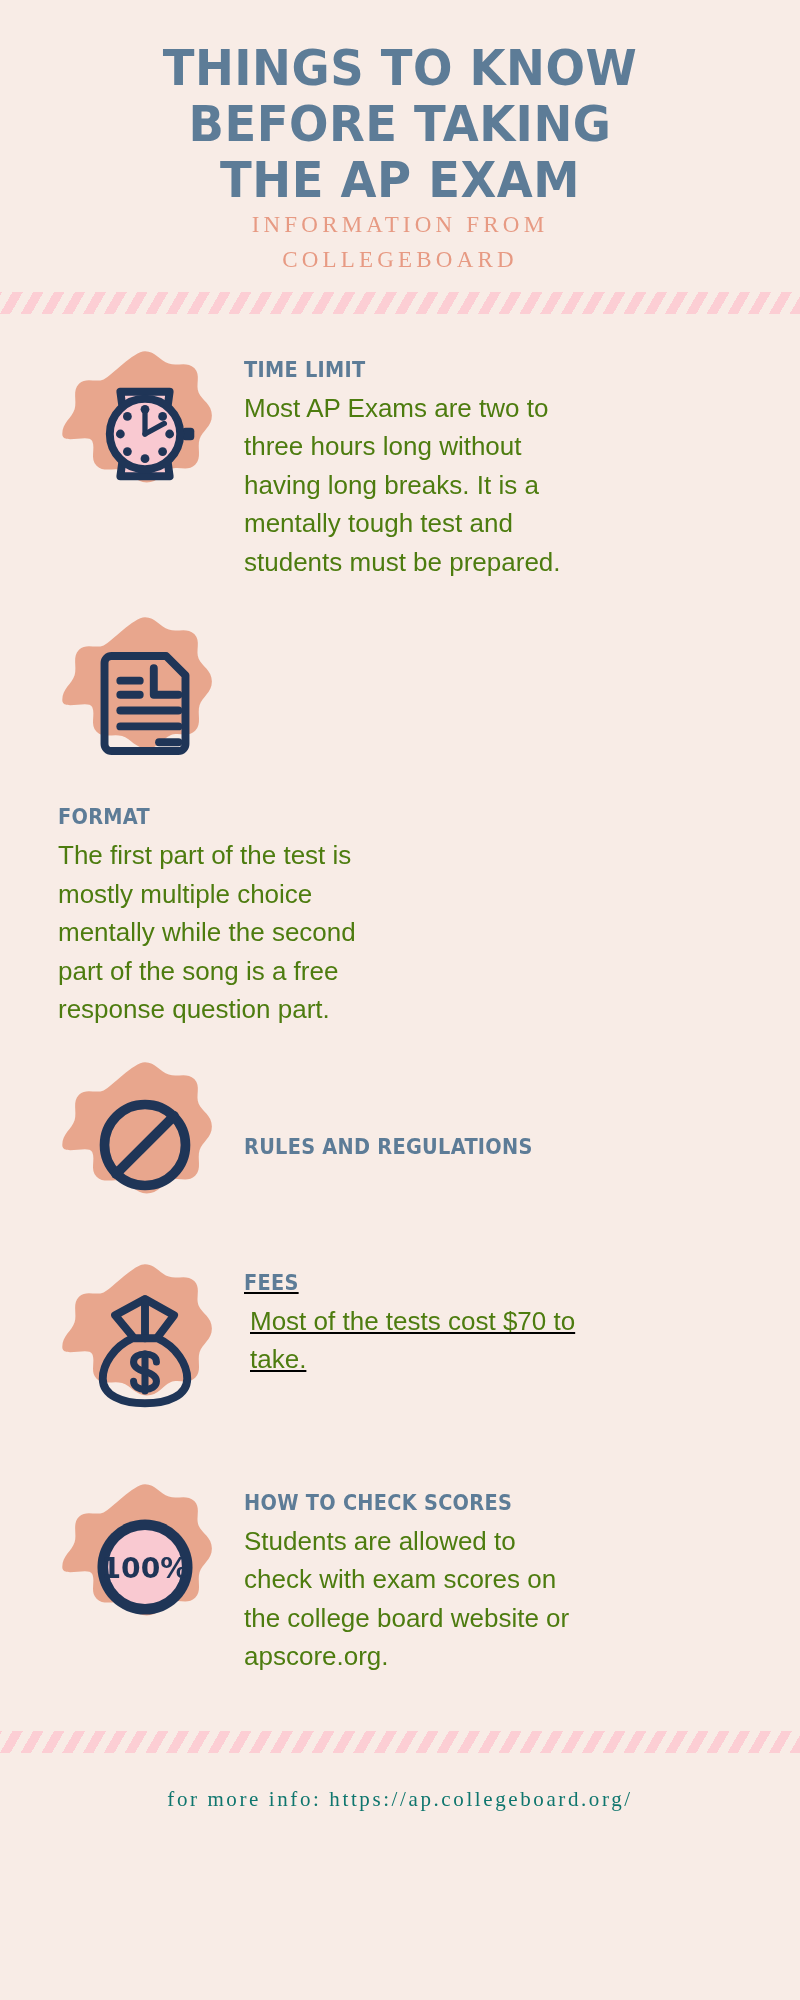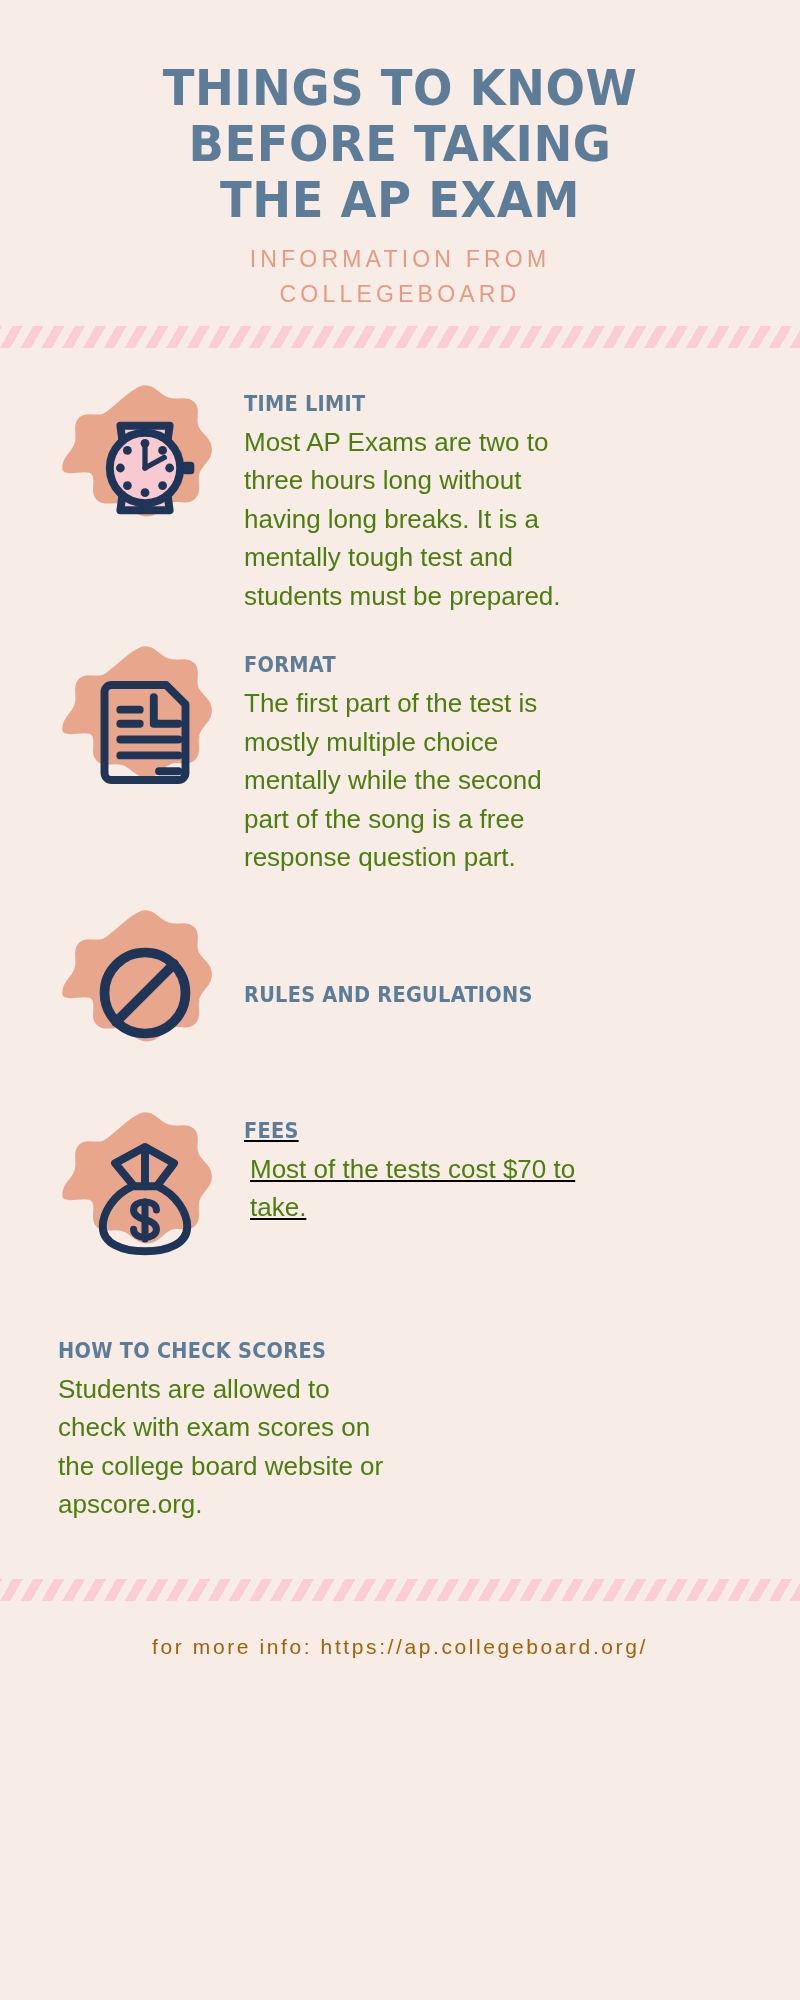--- a/index.html
+++ b/index.html
@@ -19,44 +19,43 @@
   .page {
     position: relative;
     width: 800px;
     height: 2000px;
     background: #f8ece6;
     box-sizing: border-box;
   }
 
   
   .header {
-    padding-top: 60px;
+    padding-top: 40px;
     text-align: center;
   }
   .title {
     color: #5d7c97;
     font-family: "DejaVu Sans", sans-serif;
     font-weight: bold;
     font-size: 50px;
     line-height: 1.12;
     letter-spacing: 0.5px;
     text-transform: uppercase;
     margin: 0 auto;
     width: 640px;
     transform: scaleX(0.93);
   }
   .title-line {
     display: block;
     white-space: nowrap;
   }
 
   .subtitle {
-    margin-top: 14px;
     color: #e79a83;
-    font-family: Liberation Sans, sans-serif;
+    font-family: Liberation Serif, serif;
     font-weight: 400;
     font-size: 23px;
     letter-spacing: 4.2px;
     line-height: 1.52;
     text-transform: uppercase;
   }
   .subtitle-line {
     display: block;
   }
 
@@ -125,33 +124,33 @@
     font-family: "Liberation Sans", sans-serif;
     font-size: 26px;
     line-height: 1.48;
     margin: 0;
     max-width: 345px;
   }
   .section-body.indent { padding-left: 6px; }
 
   
   .s1 { margin-top: 10px; }
-  .s2 { margin-top: 26px; }
+  .s2 { margin-top: 26px; flex-direction: column; }
   .s3 { margin-top: 28px; align-items: center; }
   .s4 { margin-top: 26px; text-decoration: underline; }
   .s5 { margin-top: 44px; }
 
   
   .footer {
     text-align: center;
     padding-top: 34px;
   }
   .footer-text {
-    color: #a16207;
-    font-family: Liberation Sans, sans-serif;
+    color: #0f766e;
+    font-family: Liberation Serif, serif;
     font-size: 21px;
     letter-spacing: 2.6px;
   }
 
   .spacer-before-bottom-stripe { height: 56px; }
 </style>
 </head>
 <body>
 
 <div class="page">
@@ -258,20 +257,30 @@
           </svg>
         </div>
       </div>
       <div class="section-text">
         <div class="section-heading">FEES</div>
         <p class="section-body indent">Most of the tests cost $70  to take.</p>
       </div>
     </div>
 
     <div class="section s5">
+      <div class="icon-wrap">
+        <div class="icon-blob">
+          <svg viewBox="0 0 200 200" xmlns="http://www.w3.org/2000/svg">
+            <path fill="#e8a68d" d="M100 6c12 0 17 11 27 14s21-3 29 5 1 19 5 28 15 13 15 26-11 17-14 27 3 21-5 29-19 1-28 5-14 15-27 15-18-11-28-14-21 3-29-5 -1-19-5-28S6 113 6 100s11-18 14-28-3-21 5-29 19-1 28-5S87 6 100 6z"></path>
+            <circle cx="100" cy="100" r="54" fill="#1f3557"></circle>
+            <circle cx="100" cy="100" r="42" fill="#f9c9d1"></circle>
+            <text x="100" y="113" text-anchor="middle" font-family="DejaVu Sans, sans-serif" font-size="32" font-weight="bold" fill="#1f3557">100%</text>
+          </svg>
+        </div>
+      </div>
       <div class="section-text">
         <div class="section-heading">HOW TO CHECK SCORES</div>
         <p class="section-body">Students are allowed to check with exam scores on the college board website or apscore.org.</p>
       </div>
     </div>
 
   </div>
 
   <div class="spacer-before-bottom-stripe"></div>
   <div class="stripe-band stripe-bottom"></div>

